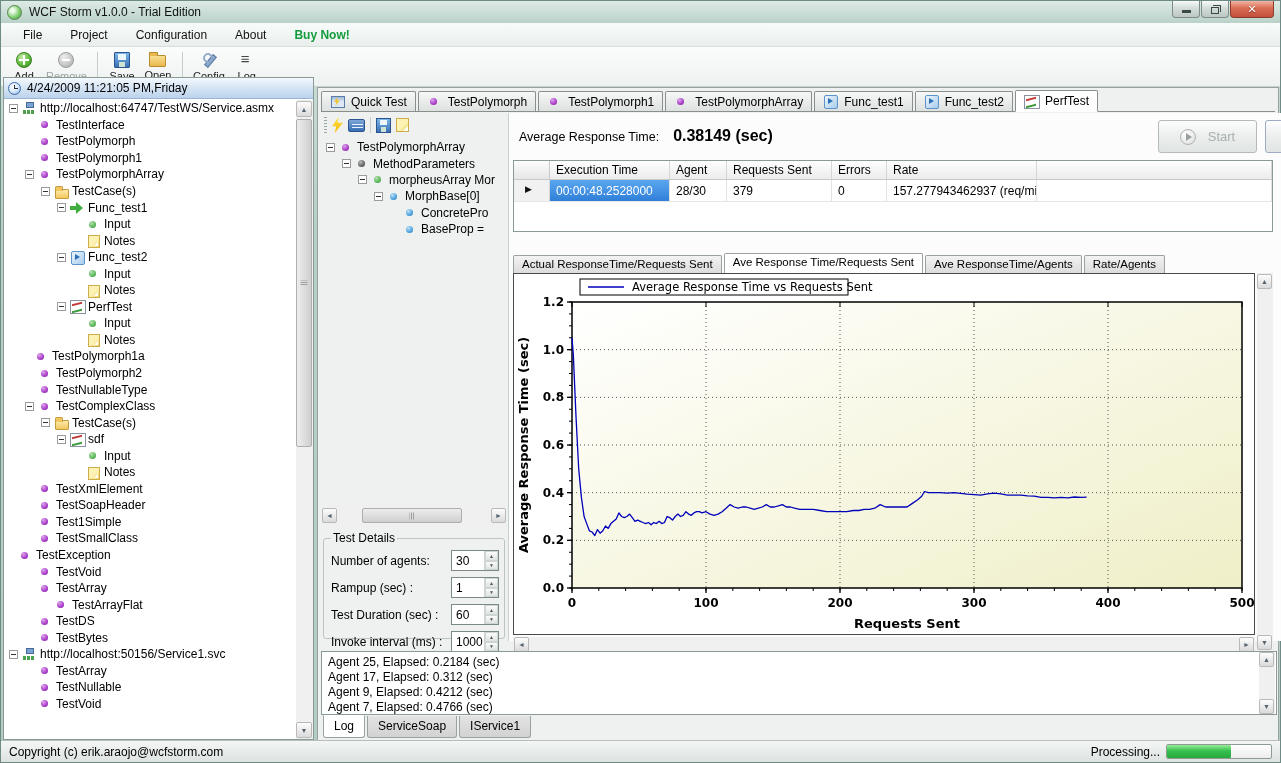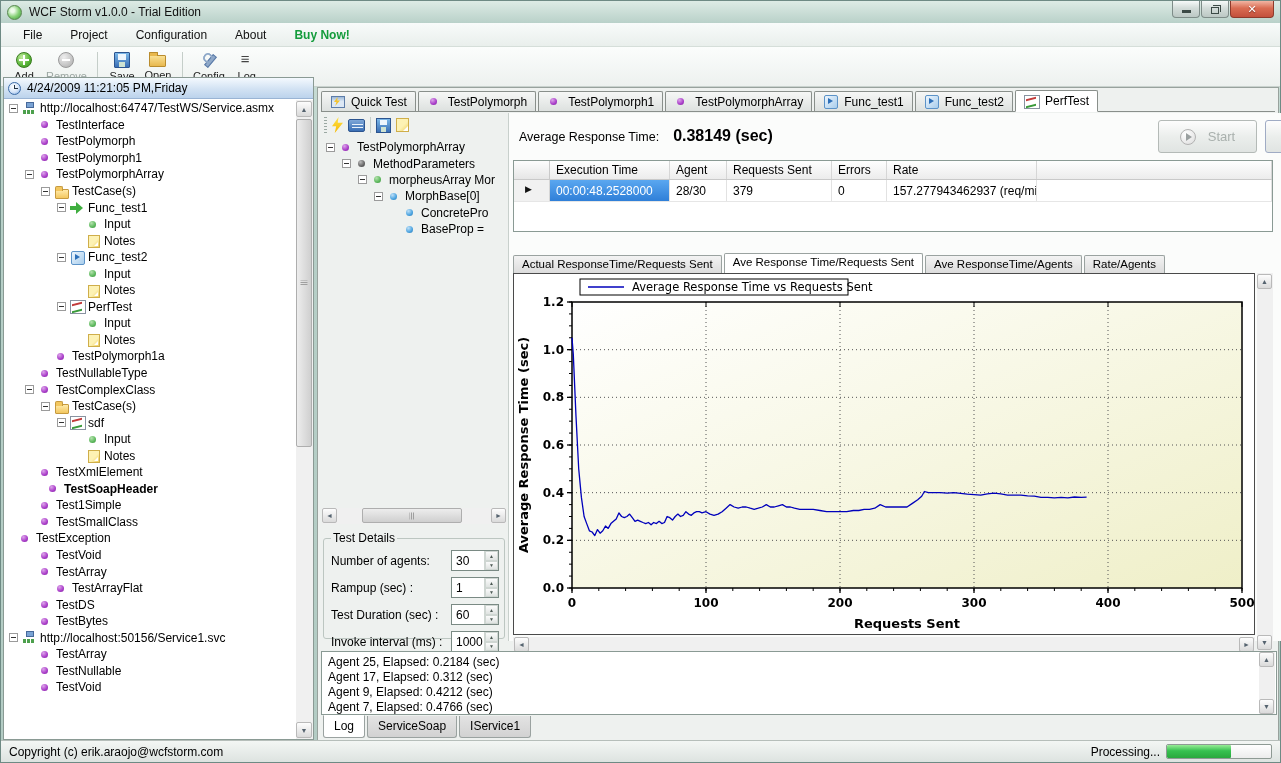--- a/index.html
+++ b/index.html
@@ -296,24 +296,29 @@
         <div class="trow" style="padding-left: 68px;">
           <span class="tstub"></span>
           <span class="ti dot-green"></span>
           <span class="tlabel">Input</span>
         </div>
         <div class="trow" style="padding-left: 68px;">
           <span class="tstub"></span>
           <span class="ti notes"></span>
           <span class="tlabel">Notes</span>
         </div>
-        <div class="trow" style="padding-left: 36px;">
+        <div class="trow" style="padding-left: 16px;">
           <span class="tstub"></span>
           <span class="ti dot-purple"></span>
           <span class="tlabel">TestPolymorph1a</span>
+        </div>
+        <div class="trow" style="padding-left: 20px;">
+          <span class="tstub"></span>
+          <span class="ti dot-purple"></span>
+          <span class="tlabel">TestPolymorph2</span>
         </div>
         <div class="trow" style="padding-left: 20px;">
           <span class="tstub"></span>
           <span class="ti dot-purple"></span>
           <span class="tlabel">TestNullableType</span>
         </div>
         <div class="trow" style="padding-left: 20px;">
           <span class="texp"></span>
           <span class="ti dot-purple"></span>
           <span class="tlabel">TestComplexClass</span>
@@ -336,21 +341,21 @@
         <div class="trow" style="padding-left: 68px;">
           <span class="tstub"></span>
           <span class="ti notes"></span>
           <span class="tlabel">Notes</span>
         </div>
         <div class="trow" style="padding-left: 20px;">
           <span class="tstub"></span>
           <span class="ti dot-purple"></span>
           <span class="tlabel">TestXmlElement</span>
         </div>
-        <div class="trow" style="padding-left: 28px; font-weight: bold;">
+        <div class="trow" style="padding-left: 20px;">
           <span class="tstub"></span>
           <span class="ti dot-purple"></span>
           <span class="tlabel">TestSoapHeader</span>
         </div>
         <div class="trow" style="padding-left: 20px;">
           <span class="tstub"></span>
           <span class="ti dot-purple"></span>
           <span class="tlabel">Test1Simple</span>
         </div>
         <div class="trow" style="padding-left: 20px;">

